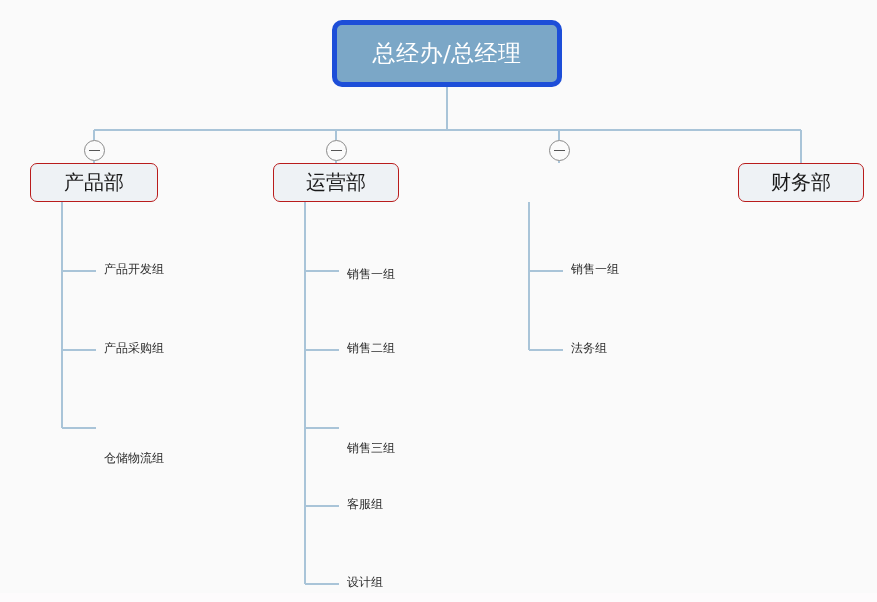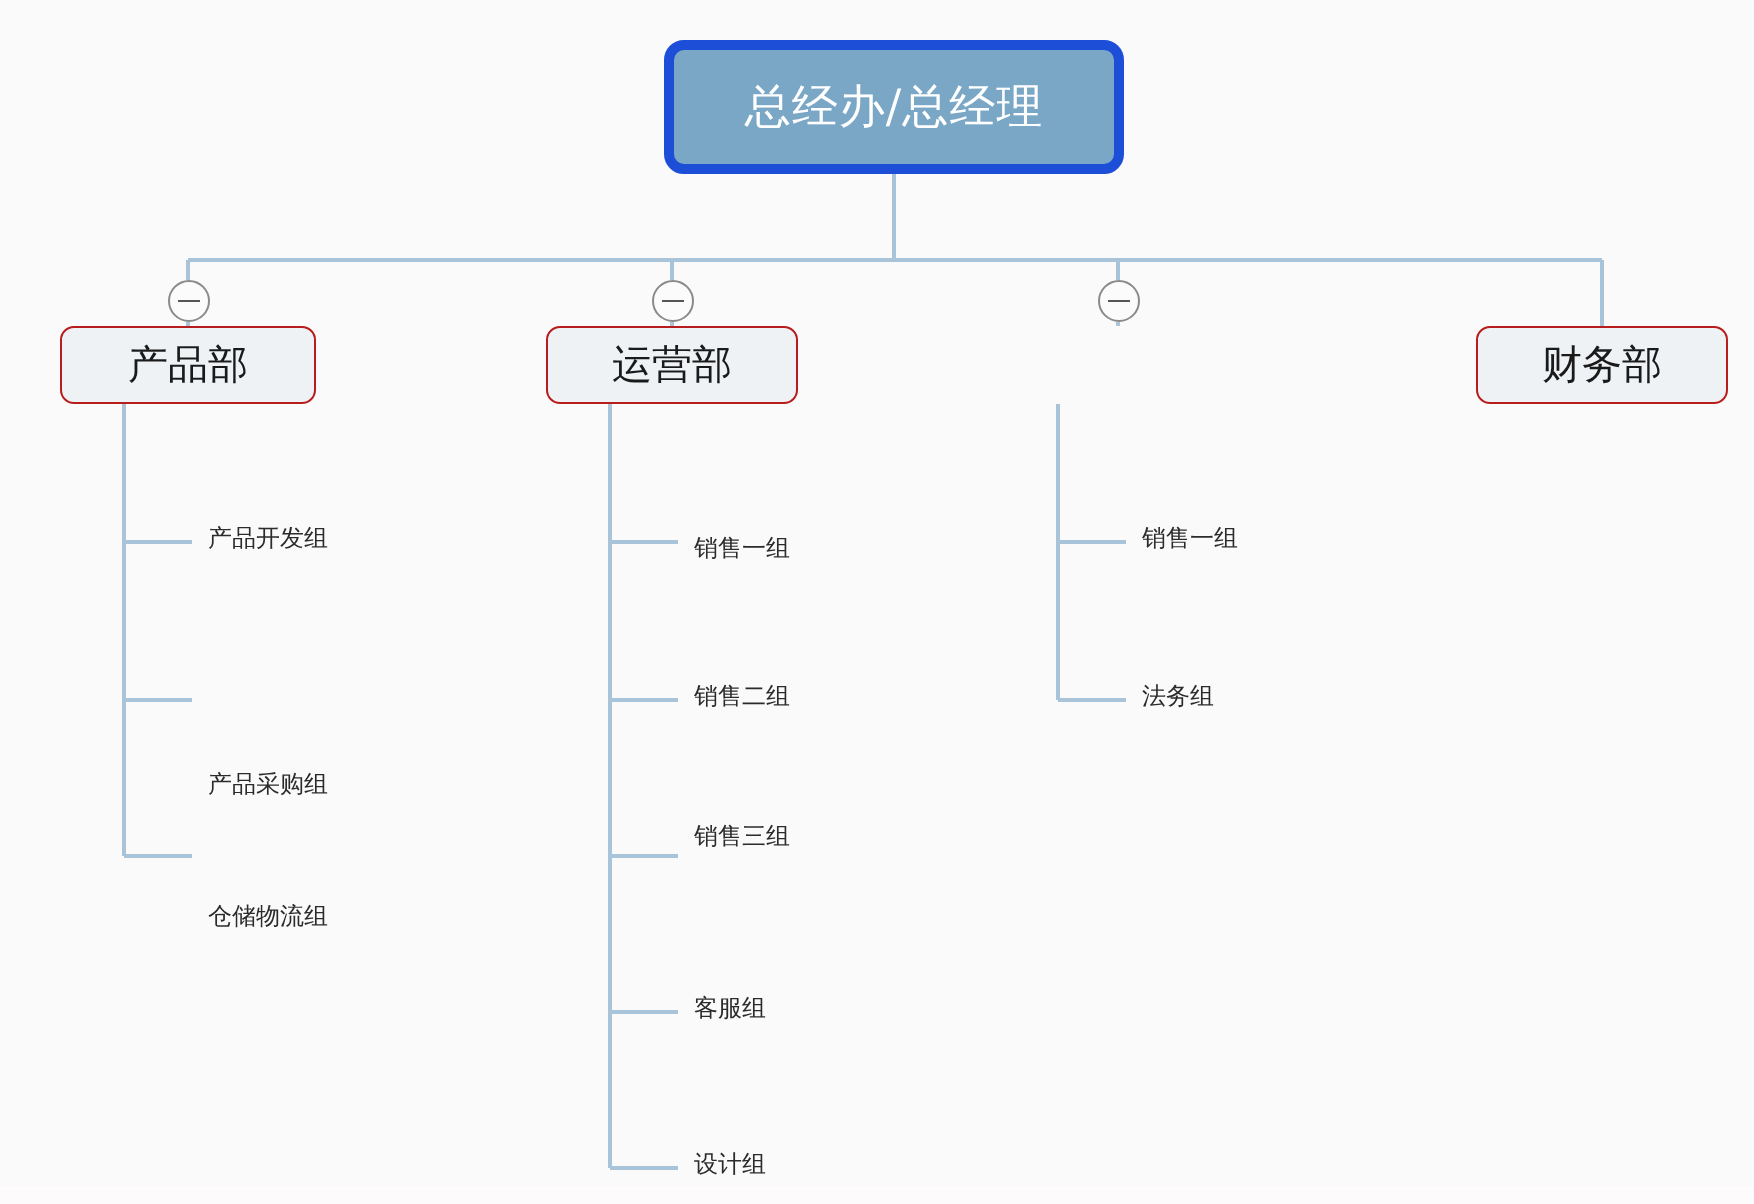--- a/index.html
+++ b/index.html
@@ -158,26 +158,26 @@
 
   <div class="node node-dept node-dept-0">产品部</div>
   <div class="node node-dept node-dept-1">运营部</div>
   <div class="node node-dept node-dept-3">财务部</div>
 
   <div class="toggle toggle-0"></div>
   <div class="toggle toggle-1"></div>
   <div class="toggle toggle-2"></div>
 
   <div class="leaf-label" style="left:104px; top:263px;">产品开发组</div>
-  <div class="leaf-label" style="left:104px; top:342px;margin-top:44px;">产品采购组</div>
+  <div class="leaf-label" style="left:104px; top:342px;">产品采购组</div>
   <div class="leaf-label" style="left:104px; top:420px;margin-top:32px;">仓储物流组</div>
 
   <div class="leaf-label" style="left:347px; top:268px;">销售一组</div>
   <div class="leaf-label" style="left:347px; top:342px;">销售二组</div>
-  <div class="leaf-label" style="left:347px; top:412px;">销售三组</div>
+  <div class="leaf-label" style="left:347px; top:442px;">销售三组</div>
   <div class="leaf-label" style="left:347px; top:498px;">客服组</div>
   <div class="leaf-label" style="left:347px; top:576px;">设计组</div>
 
   <div class="leaf-label" style="left:571px; top:263px;">销售一组</div>
   <div class="leaf-label" style="left:571px; top:342px;">法务组</div>
 
   <div class="bottom-band"></div>
 </div>
 
 </body></html>

